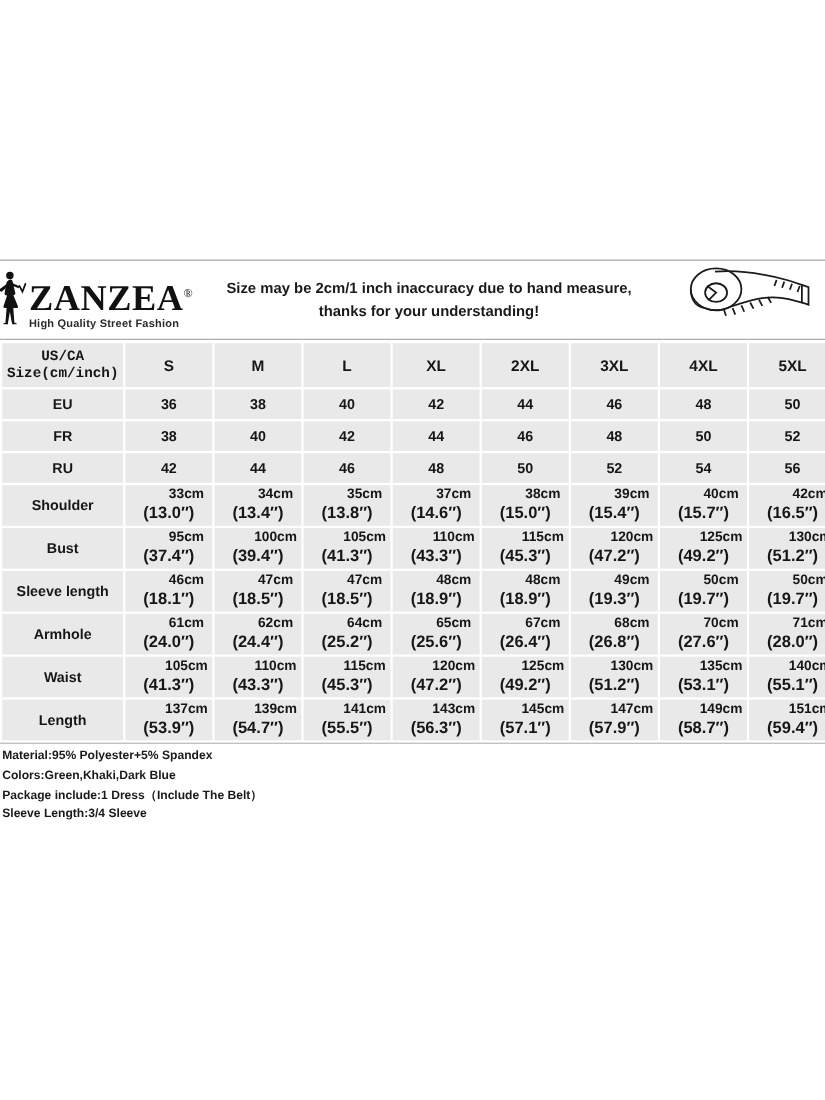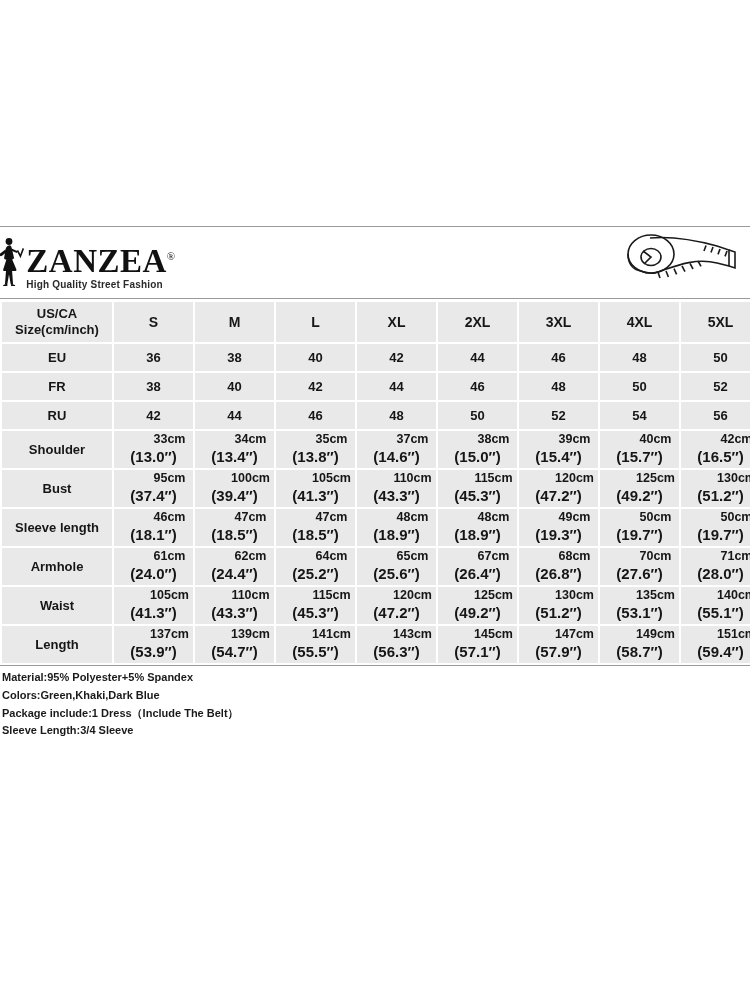--- a/index.html
+++ b/index.html
@@ -11,21 +11,21 @@
     width: 750px;
     height: 1000px;
     font-family: "Liberation Sans", sans-serif;
     color: #1a1a1a;
     overflow: hidden;
   }
 
   .sheet {
     position: absolute;
     left: 0;
-    top: 226px;
+    top: 236px;
     width: 750px;
   }
 
   
   .banner {
     display: flex;
     align-items: stretch;
     border-top: 1px solid #9a9a9a;
     border-bottom: 1px solid #9a9a9a;
     background: #ffffff;
@@ -125,20 +125,21 @@
     width: 110px;
     font-size: 13.5px;
   }
   td.sizecol { width: 79px; }
 
   tr.head-row td { height: 40px; }
   td.head-label {
     line-height: 1.25;
     font-size: 13.5px;
     font-weight: 700;
+    font-family: Liberation Mono, monospace;
   }
   td.head-label span { display: block; }
   tr.head-row td.sizecol { font-size: 14px; }
 
   tr.code-row td { height: 27px; }
 
   tr.meas-row td { height: 37px; }
   tr.meas-row td.rowlabel { font-size: 13px; margin-left: 22px; }
   .cm  { display: block; font-size: 12.5px; font-weight: 700; line-height: 1.25; padding-left: 32px; }
   .inch{ display: block; font-size: 15px; font-weight: 600; line-height: 1.25; }
@@ -184,20 +185,22 @@
           </svg>
         </span>
         <span class="brand-words">
           <span class="brand-name"><span>ZANZEA</span><span class="brand-reg">®</span></span>
           <span class="brand-tag">High Quality Street Fashion</span>
         </span>
       </div>
     </div>
 
     <div class="notice-cell">
+      <div class="notice-line">Size may be 2cm/1 inch inaccuracy due to hand measure,</div>
+      <div class="notice-line">thanks for your understanding!</div>
     </div>
 
     <div class="tape-cell">
       <span>
         <svg width="126" height="62" viewBox="0 0 126 62" aria-hidden="true">
           <g fill="none" stroke="#1a1a1a" stroke-width="1.6">
             <ellipse cx="34" cy="24" rx="23" ry="19"></ellipse>
             <ellipse cx="34" cy="27" rx="10" ry="8.5"></ellipse>
             <path d="M33 8 C56 6 78 10 100 16 L112 20 L112 36 L100 33 C76 27 54 38 38 43"></path>
             <path d="M24 41 C28 43 32 43.6 38 43"></path>

